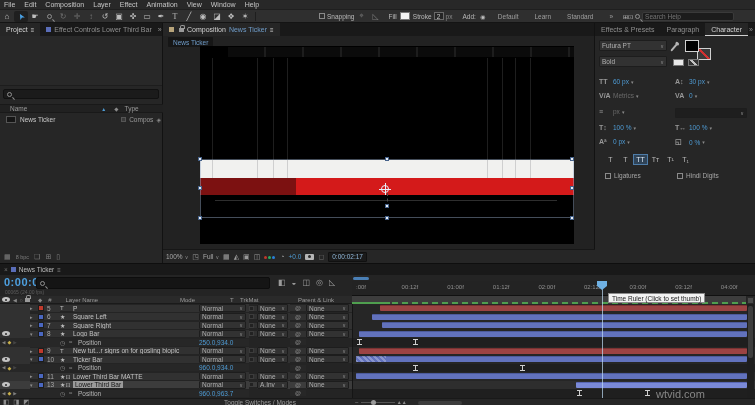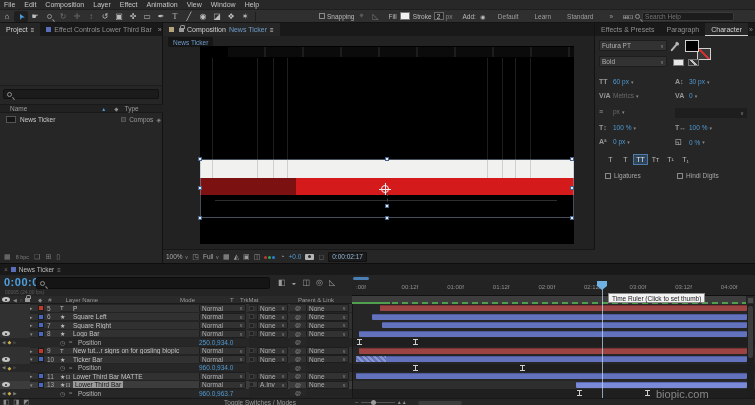--- a/index.html
+++ b/index.html
@@ -867,21 +867,21 @@
       <div class="track">
         <span class="kf" style="left:224px"></span>
         <span class="kf" style="left:292px"></span>
       </div>
     </div>
   </div>
 
   <div id="tl-vscroll">
       <div class="thumb"></div>
     </div>
-  <div id="watermark">biopic.com</div>
+  <div id="watermark">wtvid.com</div>
 
   <div id="tl-bottom">
     <span style="margin-left:3px">◧</span>
     <span style="margin-left:4px">◨</span>
     <span style="margin-left:4px">◩</span>
     <span id="toggle-btn">Toggle Switches / Modes</span>
     <span id="zoom-ctl">
       <span>−</span>
       <span class="zoom-track">
           <span class="zoom-thumb"></span>

